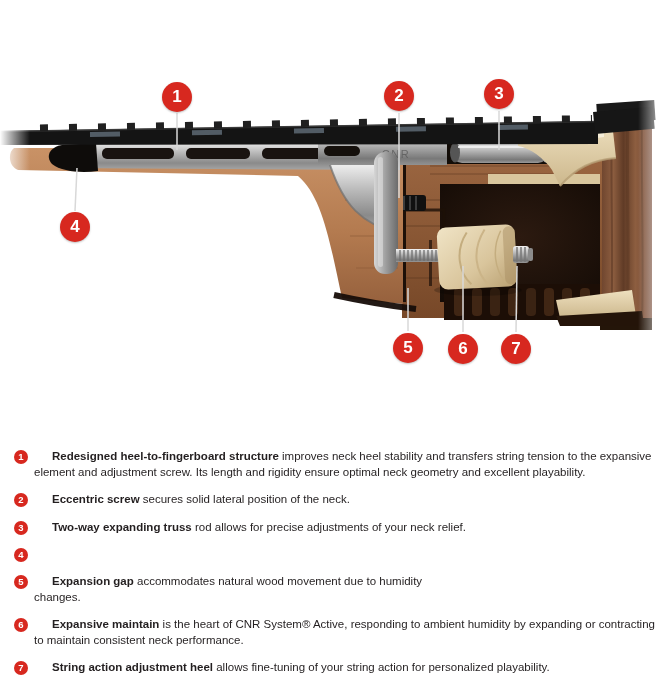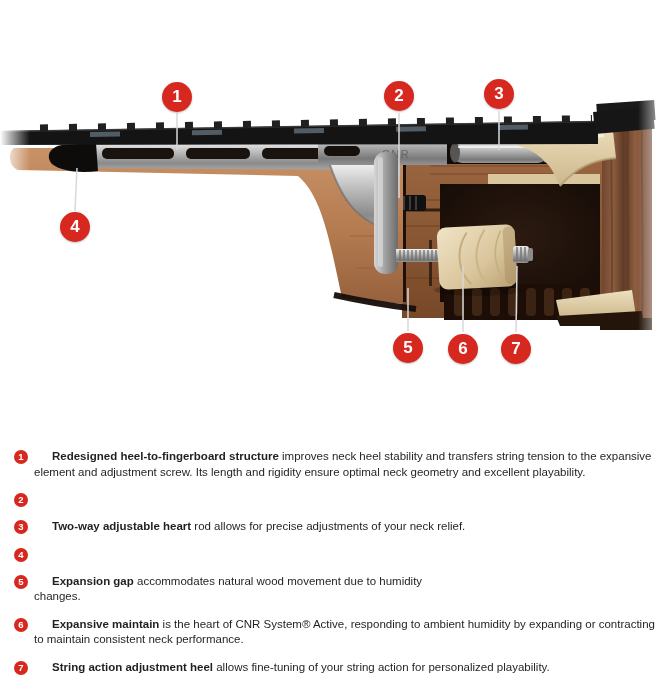--- a/index.html
+++ b/index.html
@@ -237,25 +237,26 @@
 
   <div class="legend">
 
     <div class="legend-item">
       <div class="badge">1</div>
       <div class="entry"><b>Redesigned heel-to-fingerboard structure</b><span class="rest"> improves neck heel stability and transfers string tension to the expansive element and adjustment screw. Its length and rigidity ensure optimal neck geometry and excellent playability.</span></div>
     </div>
 
     <div class="legend-item">
       <div class="badge">2</div>
+      <div class="entry"><b>Eccentric screw</b><span class="rest"> secures solid lateral position of the neck.</span></div>
     </div>
 
     <div class="legend-item">
       <div class="badge">3</div>
-      <div class="entry"><b>Two-way adjustable heart</b><span class="rest"> rod allows for precise adjustments of your neck relief.</span></div>
+      <div class="entry"><b>Two-way expanding truss</b><span class="rest"> rod allows for precise adjustments of your neck relief.</span></div>
     </div>
 
     <div class="legend-item">
       <div class="badge">4</div>
     </div>
 
     <div class="legend-item">
       <div class="badge">5</div>
       <div class="entry"><b>Expansion gap</b><span class="rest"> accommodates natural wood movement due to humidity
 changes.</span></div>

